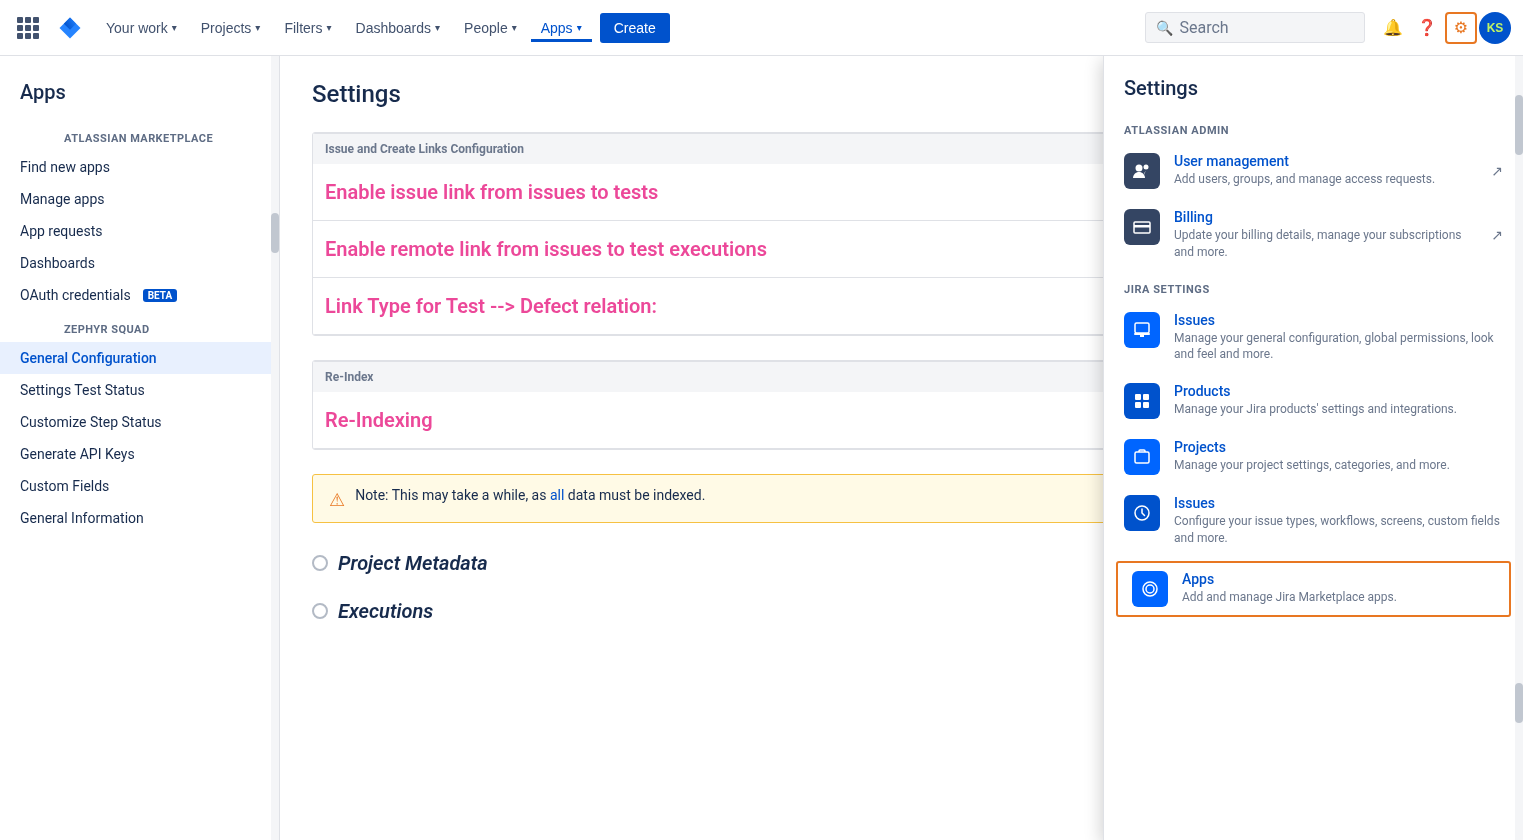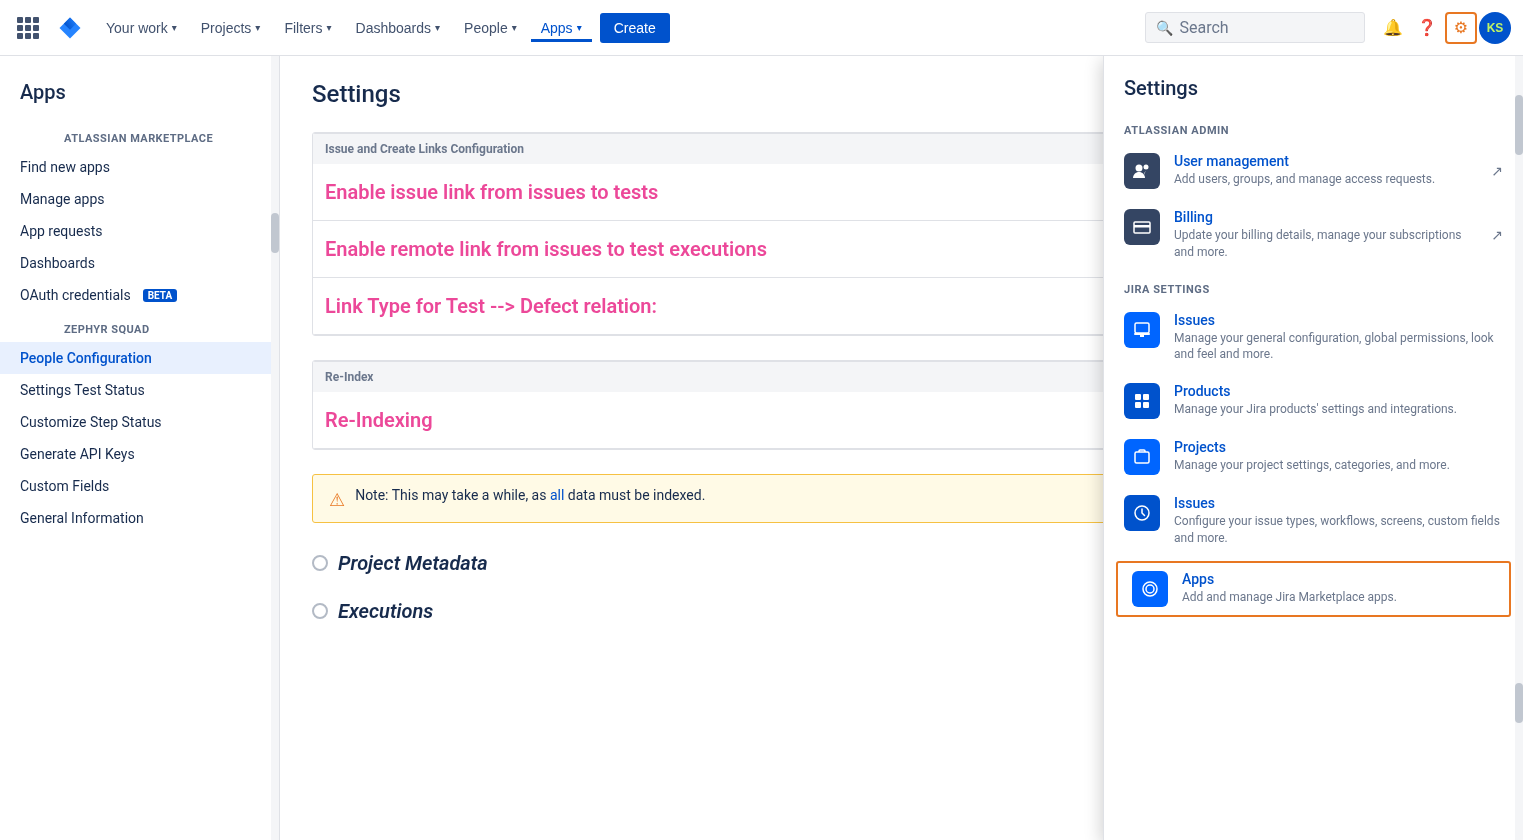--- a/index.html
+++ b/index.html
@@ -238,21 +238,21 @@
     <div class="sidebar-item">
       <span>Dashboards</span>
     </div>
     <div class="sidebar-item">
       <span>OAuth credentials</span>
       <span class="sidebar-badge">BETA</span>
     </div>
 
     <div class="sidebar-section-label">ZEPHYR SQUAD</div>
     <div class="sidebar-item active">
-      <span>People Configuration</span>
+      <span>General Configuration</span>
     </div>
     <div class="sidebar-item">
       <span>Settings Test Status</span>
     </div>
     <div class="sidebar-item">
       <span>Customize Step Status</span>
     </div>
     <div class="sidebar-item">
       <span>Generate API Keys</span>
     </div>

